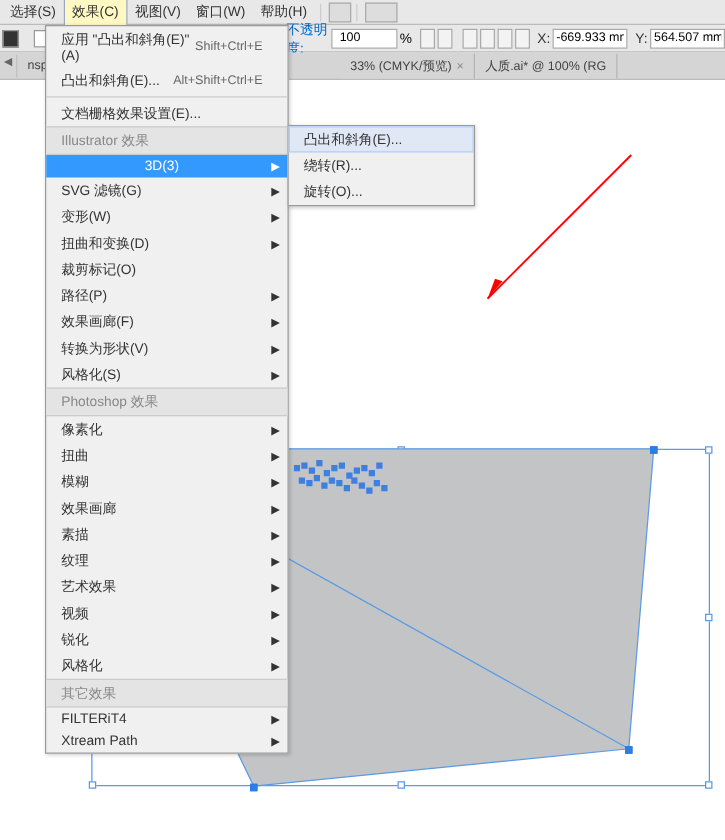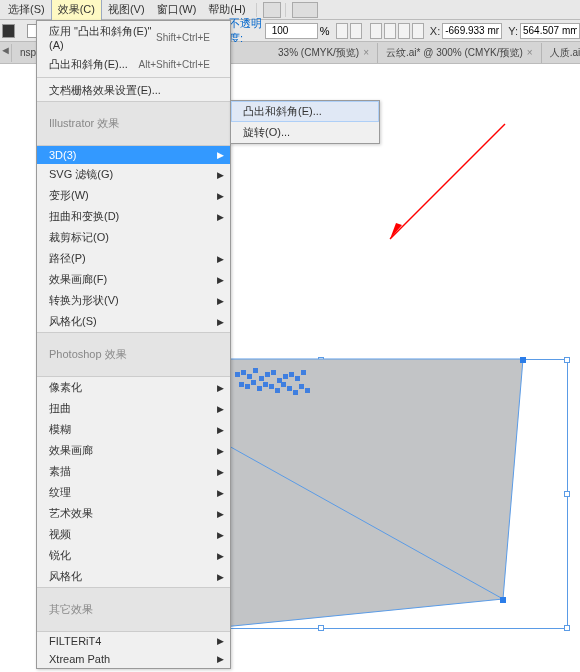--- a/index.html
+++ b/index.html
@@ -27,23 +27,23 @@
   .tabbar .tab { padding: 3px 8px; background: #d5d5d5; border-right: 1px solid #b5b5b5; color: #444; white-space: nowrap; font-size: 10px; }
   .tabbar .tab .close { margin-left: 4px; color: #888; }
   .tabbar .scroll-btn { width: 14px; height: 18px; text-align: center; color: #666; border-right: 1px solid #bbb; }
 
   
   .canvas-area { position: absolute; top: 64px; left: 0; right: 0; bottom: 0; background: #fff; overflow: hidden; }
 
   
   .dropdown { position: absolute; top: 20px; left: 36px; width: 195px; background: #f0f0f0; border: 1px solid #9a9a9a; box-shadow: 1px 1px 3px rgba(0,0,0,0.2); z-index: 10; }
   .dropdown .row { padding: 3px 20px 3px 12px; color: #333; display: flex; justify-content: space-between; align-items: center; position: relative; }
-  .dropdown .row.highlight { background: #3399ff; color: #fff; }
+  .dropdown .row.highlight { background: #3399ff; color: #fff; justify-content: center; }
   .dropdown .row .shortcut { color: #666; font-size: 10px; text-align: center; }
-  .dropdown .section { padding: 14px 12px; color: #888; background: #e4e4e4; border-top: 1px solid #ccc; border-bottom: 1px solid #ccc; }
+  .dropdown .section { padding: 3px 12px; color: #888; background: #e4e4e4; border-top: 1px solid #ccc; border-bottom: 1px solid #ccc; }
   .dropdown .divider { height: 1px; background: #ccc; margin: 2px 0; }
   .dropdown .arrow { position: absolute; right: 6px; font-size: 9px; }
 
   
   .submenu { position: absolute; top: 100px; left: 230px; width: 150px; background: #f0f0f0; border: 1px solid #9a9a9a; box-shadow: 1px 1px 3px rgba(0,0,0,0.2); z-index: 11; }
   .submenu .row { padding: 3px 12px; color: #333; }
   .submenu .row.hover { background: #e0e8f5; border: 1px solid #aecff7; padding: 2px 11px; }
 
   
   .red-arrow { position: absolute; z-index: 5; }
@@ -88,21 +88,20 @@
   <input class="coord" value="-669.933 mm" style="">
   <span class="coord-label">Y:</span>
   <input class="coord" value="564.507 mm" style="">
 </div>
 
 <div class="tabbar">
   <span class="scroll-btn">◄</span>
   <span class="tab"><span>nspirea...</span></span>
   <span style="flex:0 0 200px;"></span>
   <span class="tab"><span>33% (CMYK/预览)</span><span class="close">×</span></span>
-  <span class="tab"><span>云纹.ai* @ 300% (CMYK/预览)</span><span class="close">×</span></span>
   <span class="tab"><span>人质.ai* @ 100% (RG</span></span>
 </div>
 
 <div class="canvas-area">
 
   <div class="bbox" style="left:73px; top:295px; width:495px; height:270px;">
     <div class="handle" style="left:-3px; top:-3px;"></div>
     <div class="handle" style="left:50%; top:-3px; margin-left:-3px;"></div>
     <div class="handle" style="right:-3px; top:-3px;"></div>
     <div class="handle" style="left:-3px; top:50%; margin-top:-3px;"></div>
@@ -252,14 +251,15 @@
       <span class="arrow">▶</span>
     </div>
   <div class="row">
       <span>Xtream Path</span>
       <span class="arrow">▶</span>
     </div>
 </div>
 
 <div class="submenu">
   <div class="row hover">凸出和斜角(E)...</div>
+  <div class="row">绕转(R)...</div>
   <div class="row">旋转(O)...</div>
 </div>
 
 </body></html>

